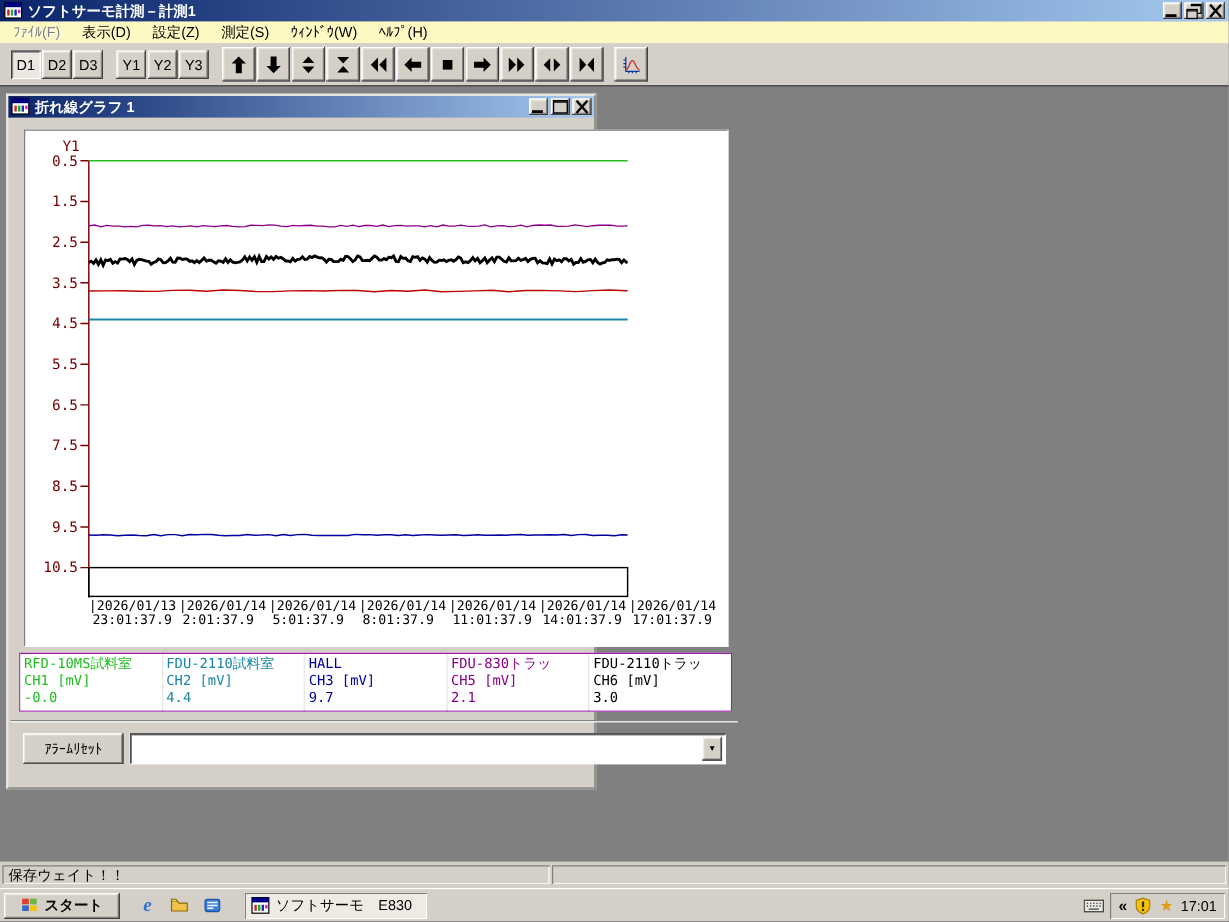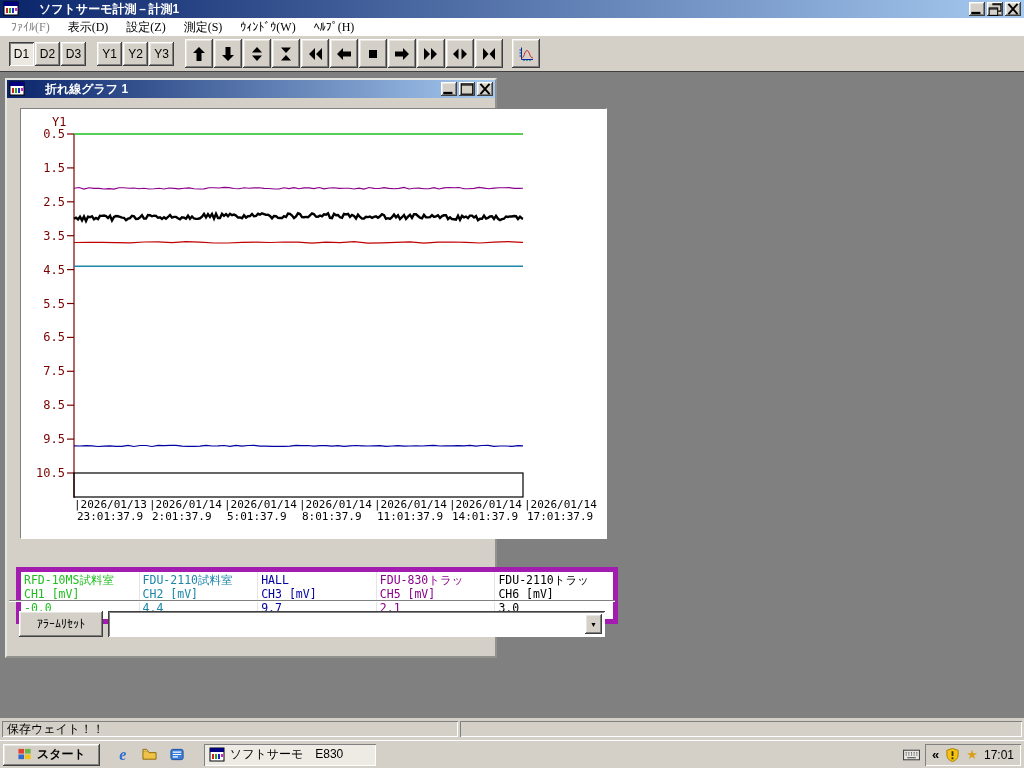--- a/index.html
+++ b/index.html
@@ -5,25 +5,25 @@
   html,body{margin:0;padding:0;background:#555;}
   .screen{position:relative;width:1024px;height:768px;overflow:hidden;
           font-family:"Liberation Sans",sans-serif;background:#d4d0c8;}
   .raised{background:#d4d0c8;box-shadow:inset -1px -1px 0 #404040,inset 1px 1px 0 #ffffff,inset -2px -2px 0 #808080,inset 2px 2px 0 #e8e6e0;}
   .sunkenp{box-shadow:inset 1px 1px 0 #808080,inset -1px -1px 0 #ffffff;}
   .sunkenf{box-shadow:inset 1px 1px 0 #404040,inset -1px -1px 0 #ffffff,inset 2px 2px 0 #808080;}
 
   
   .titlebar{height:18px;background:linear-gradient(90deg,#0a246a,#a6caf0);
             display:flex;align-items:center;padding:0 3px;}
-  .titletext{color:#fff;font-weight:bold;font-size:12px;margin-left:20px;flex:1;
+  .titletext{color:#fff;font-weight:bold;font-size:12px;margin-left:4px;flex:1;
              white-space:nowrap;overflow:hidden;}
   .winbtns{display:flex;gap:2px;}
   .cap{width:16px;height:14px;display:flex;align-items:center;justify-content:center;padding:0;border:0;}
-  .menubar{height:18px;display:flex;align-items:center;font-size:12px;background:#ffffff;padding-left:2px;font-family:Liberation Serif, serif;}
+  .menubar{height:18px;display:flex;align-items:center;font-size:12px;background:#fef9c3;padding-left:2px;}
   .mi{padding:1px 9px;white-space:nowrap;}
   .mi.dis{color:#838383;text-shadow:1px 1px 0 #ffffff;}
   .toolbar{height:35px;display:flex;align-items:center;background:#d4d0c8;padding-left:9px;}
   .tb{width:28px;height:29px;display:flex;align-items:center;justify-content:center;padding:0;border:0;margin-right:1px;}
   .tb.txt{width:25px;height:24px;font:12px "Liberation Sans",sans-serif;color:#000;}
   .tb.pressed{box-shadow:inset 1px 1px 0 #404040,inset -1px -1px 0 #ffffff,inset 2px 2px 0 #808080;background:#eae8e1;}
   .gap8{width:8px;}.gap10{width:10px;}
   .ic{width:16px;height:16px;}
 
   
@@ -32,21 +32,21 @@
   
   .gwin{position:absolute;left:5px;top:6px;width:492px;height:580px;background:#d4d0c8;
         border:2px outset #e6e4de;box-sizing:border-box;}
   .gtitle{position:absolute;left:0px;top:0px;right:0px;height:18px;
           background:linear-gradient(90deg,#0a246a,#a6caf0);display:flex;align-items:center;padding:0 2px;}
   .panel{position:absolute;left:13px;top:28px;width:585px;height:429px;background:#fff;
          border:1px solid;border-color:#808080 #ffffff #ffffff #808080;}
   .axt{font:12px "DejaVu Sans Mono",monospace;}
   .xlt{font:11px "DejaVu Sans Mono",monospace;fill:#000;}
   .legend{position:absolute;left:9px;top:464px;width:592px;height:47px;display:flex;
-          background:#e5e5e5;border:5px solid #a21caf;gap:1px;margin-top:23px;}
+          background:#e5e5e5;border:1px solid #a21caf;gap:1px;}
   .lcell{flex:1;background:#fff;font:11.5px "DejaVu Sans Mono",monospace;line-height:14px;
          padding:1px 3px;overflow:hidden;white-space:nowrap;}
   .gsep{position:absolute;left:2px;top:520px;width:606px;height:0;
         border-top:1px solid #808080;border-bottom:1px solid #ffffff;}
   .alarm{position:absolute;left:12px;top:531px;width:84px;height:26px;
          font:12px "Liberation Sans",sans-serif;border:0;}
   .combo{position:absolute;left:101px;top:531px;width:497px;height:26px;background:#fff;display:flex;box-sizing:border-box;}
   .combo .field{flex:1;font:12px "Liberation Sans",sans-serif;padding:4px;}
   .combo .drop{width:17px;height:20px;margin:3px 3px 0 0;display:flex;align-items:center;justify-content:center;
                font-size:7px;color:#000;border:0;}
@@ -59,21 +59,21 @@
   .spanel.r{flex:1;}
 
   
   .taskbar{position:absolute;top:740px;left:0;width:1024px;height:28px;background:#d4d0c8;
            border-top:1px solid #ffffff;display:flex;align-items:center;padding:0 3px;box-sizing:border-box;}
   .start{height:22px;display:flex;align-items:center;gap:4px;font-weight:bold;font-size:12px;
          padding:0 14px;border:0;}
   .ql{display:flex;gap:5px;margin:0 10px 0 12px;}
   .qlbtn{width:22px;height:22px;display:flex;align-items:center;justify-content:center;border:0;background:transparent;padding:0;}
   .ie{font:italic bold 16px "Liberation Serif",serif;color:#2f6fd0;}
-  .taskbtn{width:172px;height:22px;margin-left:6px;display:flex;align-items:center;gap:5px;
+  .taskbtn{width:152px;height:22px;margin-left:6px;display:flex;align-items:center;gap:5px;
            font-size:12px;padding:0 5px;background:#edebe4;border:0;
            box-shadow:inset 1px 1px 0 #808080,inset -1px -1px 0 #ffffff;white-space:nowrap;overflow:hidden;}
   .tray{margin-left:auto;display:flex;align-items:center;gap:5px;}
   .trayicons{height:22px;display:flex;align-items:center;gap:6px;padding:0 7px;font-size:12px;}
   .chev{font-weight:bold;font-size:13px;}
   .star{color:#d9a podcast;}
   .star{color:#d9a017;font-size:13px;}
   .clock{font-size:12px;}
 </style>
 </head>

